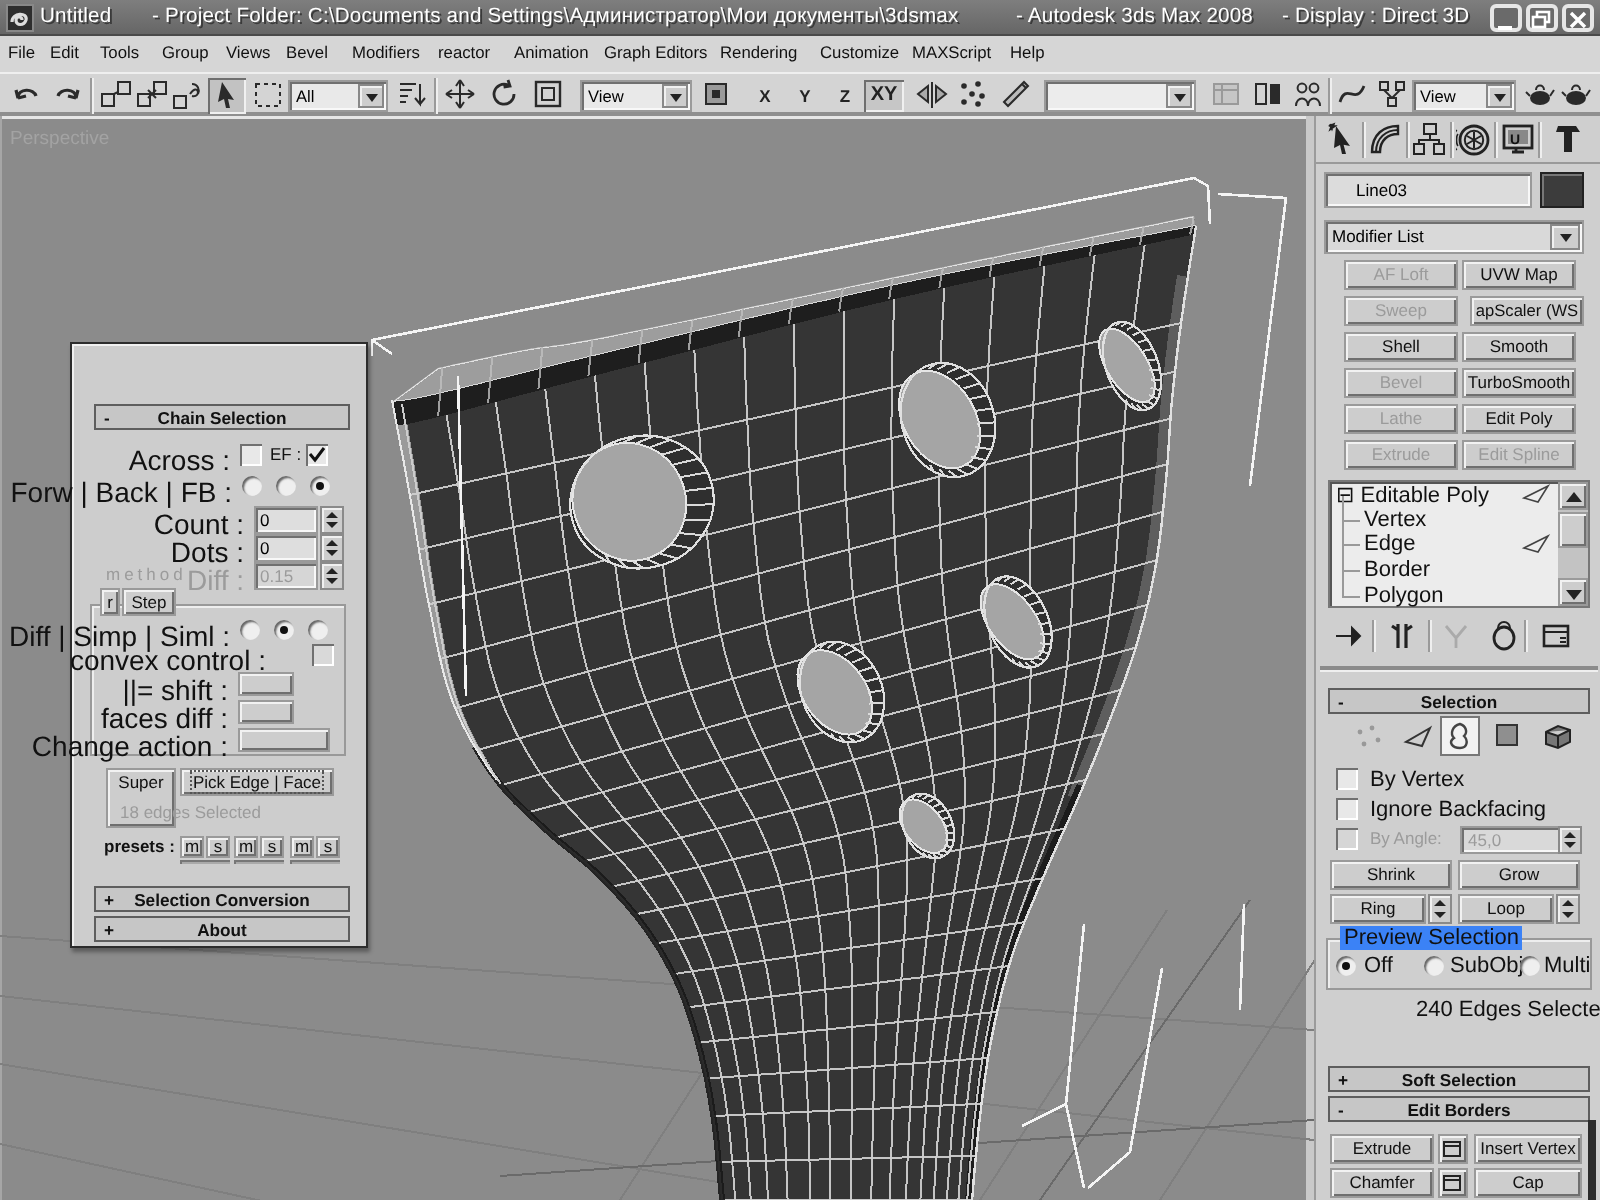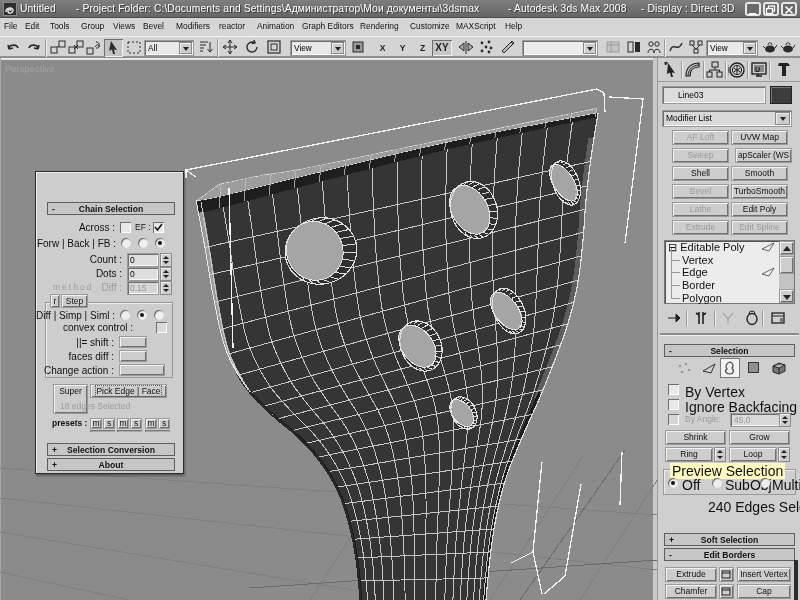--- a/index.html
+++ b/index.html
@@ -10,22 +10,22 @@
 .menubar span{position:absolute;top:3px}
 .toolbar{left:0;top:36px;width:800px;height:22px;background:#d4d4d4;border-top:1px solid #efefef;border-bottom:2px solid #8f8f8f}
 .panel{left:657px;top:58px;width:143px;height:542px;background:#cfcfcf;font-size:8.5px;border-left:1px solid #9b9b9b}
 .btn{background:#cdcdcd;box-shadow:inset 1px 1px 0 #f2f2f2,inset -1px -1px 0 #6f6f6f;border:1px solid #9a9a9a;text-align:center;font-size:8.5px;color:#111;overflow:hidden;white-space:nowrap}
 .btn.gray{color:#9b9b9b}
 .sunk{background:#e2e2e2;box-shadow:inset 1px 1px 0 #707070,inset -1px -1px 0 #f8f8f8;border:1px solid #9a9a9a;font-size:8.5px;overflow:hidden;white-space:nowrap}
 .roll{background:#c6c6c6;border:1px solid #5e5e5e;font-weight:bold;font-size:8.6px;text-align:center;color:#111;overflow:hidden;white-space:nowrap}
 .roll .pm{position:absolute;left:4px;font-weight:bold}
 .cb{background:#e8e8e8;box-shadow:inset 1px 1px 0 #707070,inset -1px -1px 0 #fff;width:11px;height:11px}
 .rad{width:10px;height:10px;border-radius:50%;background:#efefef;box-shadow:inset 1px 1px 1px #666}
-.lbl{position:absolute;font-size:14px;color:#111;white-space:nowrap}
-.rlbl{position:absolute;font-size:10px;color:#111;white-space:nowrap;text-align:right}
+.lbl{position:absolute;font-size:11px;color:#111;white-space:nowrap}
+.rlbl{position:absolute;font-size:14px;color:#111;white-space:nowrap;text-align:right}
 .dlg .lbl,.dlg .glbl{font-size:8.5px}
 .glbl{position:absolute;font-size:8.5px;color:#9b9b9b;white-space:nowrap}
 .spin{position:absolute;width:12px;background:#cdcdcd;border:1px solid #8a8a8a;box-shadow:inset 1px 1px 0 #f0f0f0}
 .spin:before,.spin:after{content:"";position:absolute;left:2px;border-left:3px solid transparent;border-right:3px solid transparent}
 .spin:before{top:2px;border-bottom:3px solid #222}
 .spin:after{bottom:2px;border-top:3px solid #222}
 .dlg{left:35px;top:171px;width:149px;height:303px;background:#cdcdcd;border:1px solid #2c2c2c;box-shadow:inset 1px 1px 0 #f0f0f0, 1px 2px 2px rgba(0,0,0,.35)}
 .dlg .dtitle{position:absolute;left:3px;top:4px;width:141px;height:16px;background:linear-gradient(#757575,#585858);color:#fff;font-weight:bold;font-size:9px;line-height:16px}
 .dbtn{position:absolute;top:1px;width:15px;height:13px;border:2px solid #dcdcdc;border-radius:3px;background:#5d5d5d;color:#fff;font-size:9px;line-height:8px;text-align:center;font-weight:bold}
 .sep{position:absolute;width:1px;background:#9a9a9a;box-shadow:1px 0 0 #efefef}
@@ -551,21 +551,21 @@
     <div class="glbl" style="left:27px;top:356px">By Angle:</div>
     <div class="abs sunk" style="left:72px;top:355px;width:58px;height:14px;background:#d9d9d9;color:#9b9b9b;line-height:12px"><span style="margin-left:3px">45,0</span></div>
     <div class="spin" style="left:121px;top:355px;height:14px"></div>
     <div class="abs btn" style="left:7px;top:372px;width:61px;height:15px;line-height:13px">Shrink</div>
     <div class="abs btn" style="left:71px;top:372px;width:61px;height:15px;line-height:13px">Grow</div>
     <div class="abs btn" style="left:7px;top:389px;width:48px;height:15px;line-height:13px">Ring</div>
     <div class="spin" style="left:56px;top:389px;height:15px"></div>
     <div class="abs btn" style="left:71px;top:389px;width:48px;height:15px;line-height:13px">Loop</div>
     <div class="spin" style="left:120px;top:389px;height:15px"></div>
     <div class="abs" style="left:5px;top:411px;width:133px;height:26px;border:1px solid #999;box-shadow:inset 1px 1px 0 #eee"></div>
-    <div class="lbl" style="left:12px;top:405px;background:#fef9c3;padding:0 2px">Preview Selection</div>
+    <div class="lbl" style="left:12px;top:405px;background:#3b82f6;padding:0 2px">Preview Selection</div>
     <div class="abs rad" style="left:10px;top:420px"></div>
     <div class="abs" style="left:13px;top:423px;width:4px;height:4px;border-radius:50%;background:#111"></div>
     <div class="lbl" style="left:24px;top:419px">Off</div>
     <div class="abs rad" style="left:54px;top:420px"></div>
     <div class="lbl" style="left:67px;top:419px">SubObj</div>
     <div class="abs rad" style="left:102px;top:420px"></div>
     <div class="lbl" style="left:114px;top:419px">Multi</div>
     <div class="lbl" style="left:50px;top:441px">240 Edges Selected</div>
     <div class="abs roll" style="left:6px;top:475px;width:131px;height:13px;line-height:12px"><span class="pm">+</span>Soft Selection</div>
     <div class="abs roll" style="left:6px;top:490px;width:131px;height:13px;line-height:12px"><span class="pm">-</span>Edit Borders</div>

